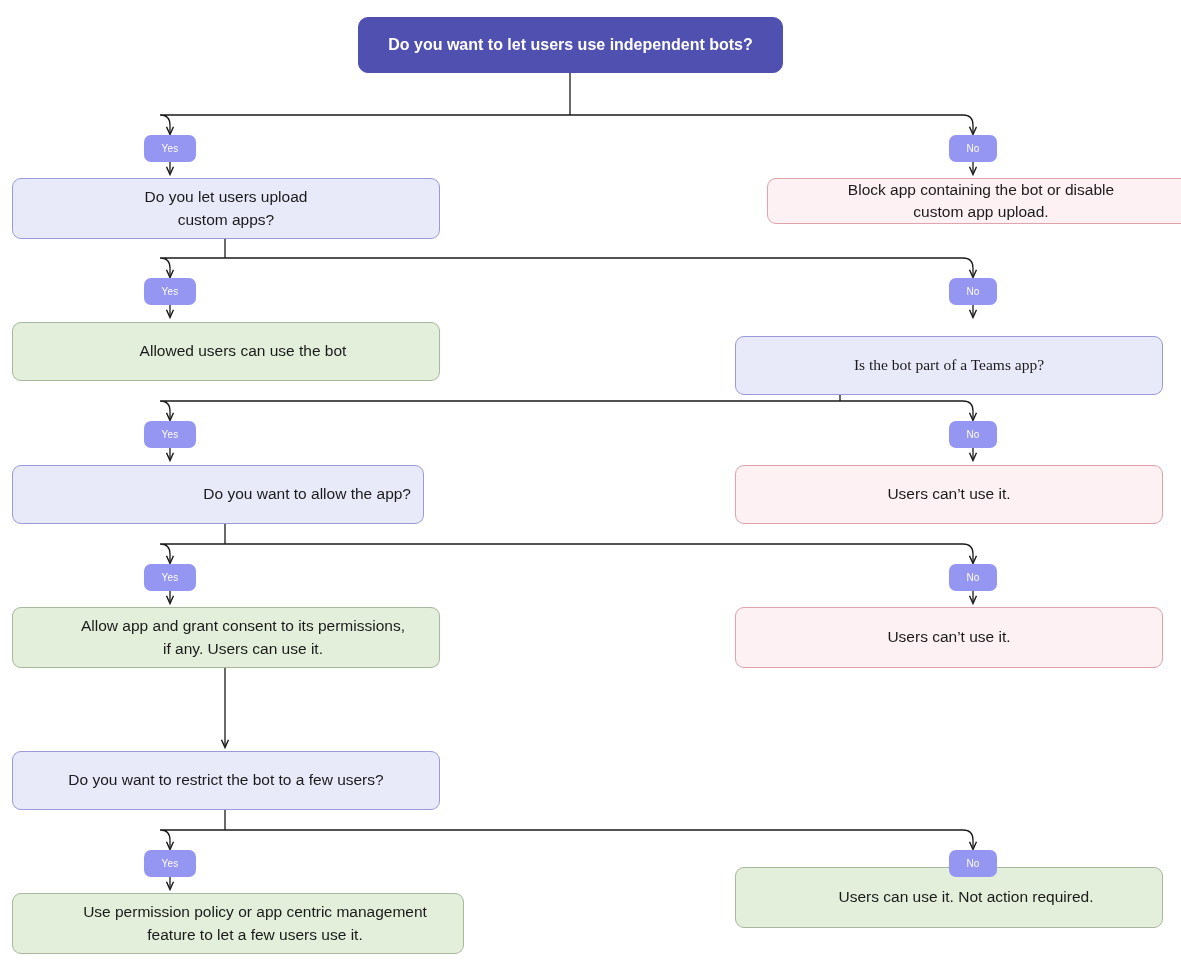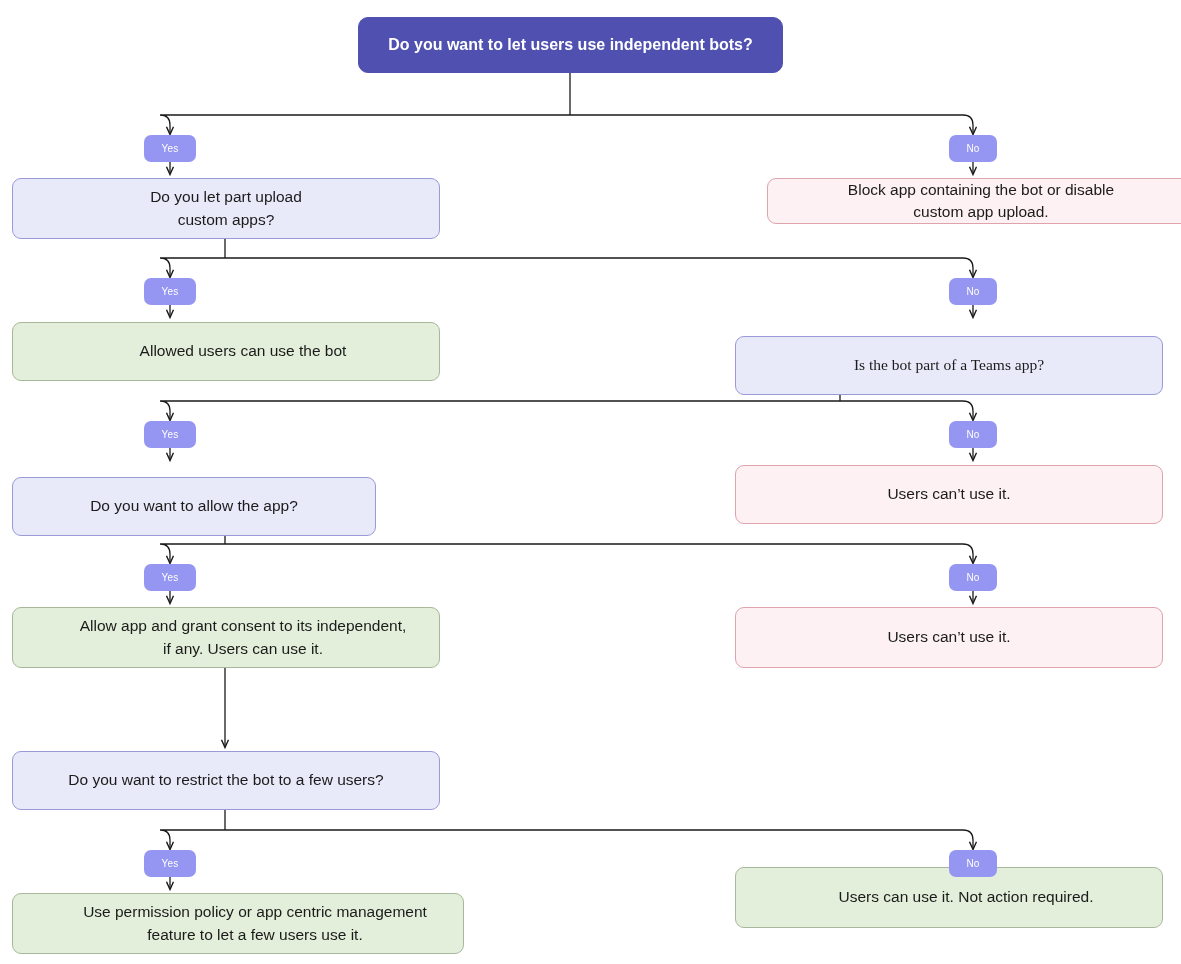--- a/index.html
+++ b/index.html
@@ -121,47 +121,47 @@
       <path d="M170,877 L170,889" marker-end="url(#arrow)"></path>
       <path d="M973,877 L973,889" marker-end="url(#arrow)"></path>
     </g>
   </svg>
 
   <div class="node root" style="left:358px; top:17px; width:425px; height:56px;">
     <span>Do you want to let users use independent bots?</span>
   </div>
 
   <div class="node question" style="left:12px; top:178px; width:428px; height:61px;">
-    <span>Do you let part upload
+    <span>Do you let users upload
 custom apps?</span>
   </div>
 
   <div class="node stop" style="left:735px; top:178px; width:428px; height:46px;margin-left:32px;">
     <span>Block app containing the bot or disable
 custom app upload.</span>
   </div>
 
   <div class="node allow" style="left:12px; top:322px; width:428px; height:59px;">
     <span>Allowed users can use the bot</span>
   </div>
 
   <div class="node question" style="left:735px; top:336px; width:428px; height:59px;font-family:Liberation Serif, serif;">
     <span>Is the bot part of a Teams app?</span>
   </div>
 
-  <div class="node question" style="left:12px; top:477px; width:364px; height:59px;">
+  <div class="node question" style="left:12px; top:465px; width:412px; height:59px;justify-content:flex-end;">
     <span>Do you want to allow the app?</span>
   </div>
 
   <div class="node stop" style="left:735px; top:465px; width:428px; height:59px;">
     <span>Users can’t use it.</span>
   </div>
 
   <div class="node allow" style="left:12px; top:607px; width:428px; height:61px;">
-    <span>Allow app and grant consent to its independent,
+    <span>Allow app and grant consent to its permissions,
 if any. Users can use it.</span>
   </div>
 
   <div class="node stop" style="left:735px; top:607px; width:428px; height:61px;">
     <span>Users can’t use it.</span>
   </div>
 
   <div class="node question" style="left:12px; top:751px; width:428px; height:59px;">
     <span>Do you want to restrict the bot to a few users?</span>
   </div>

